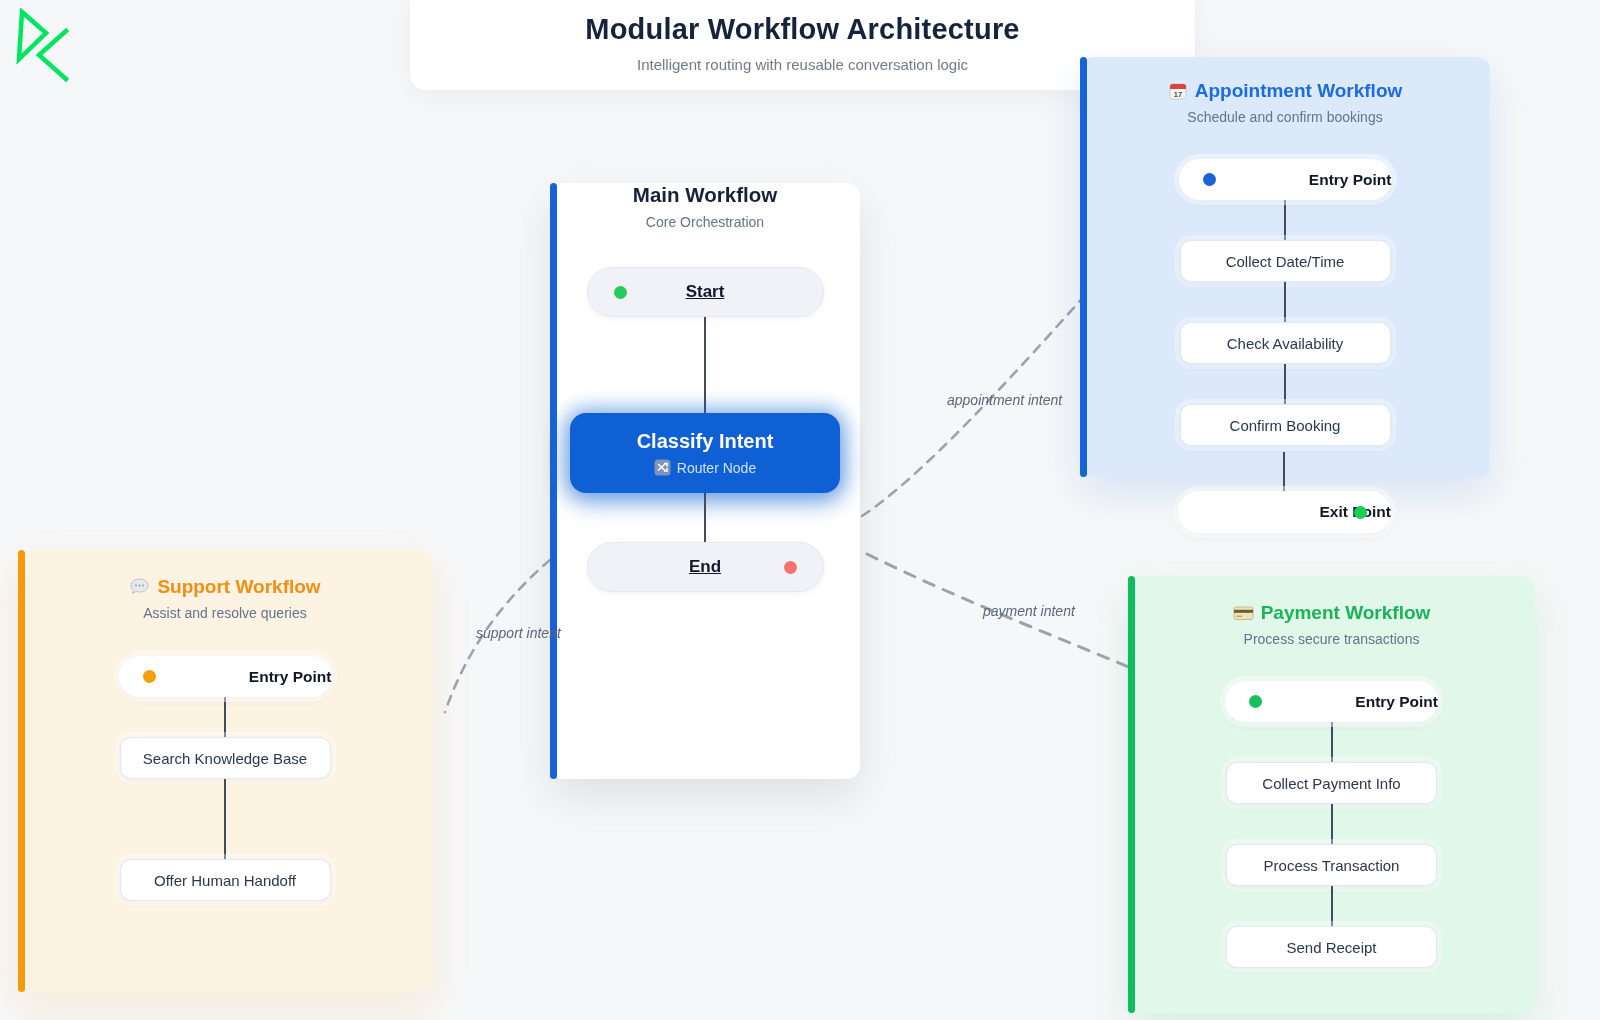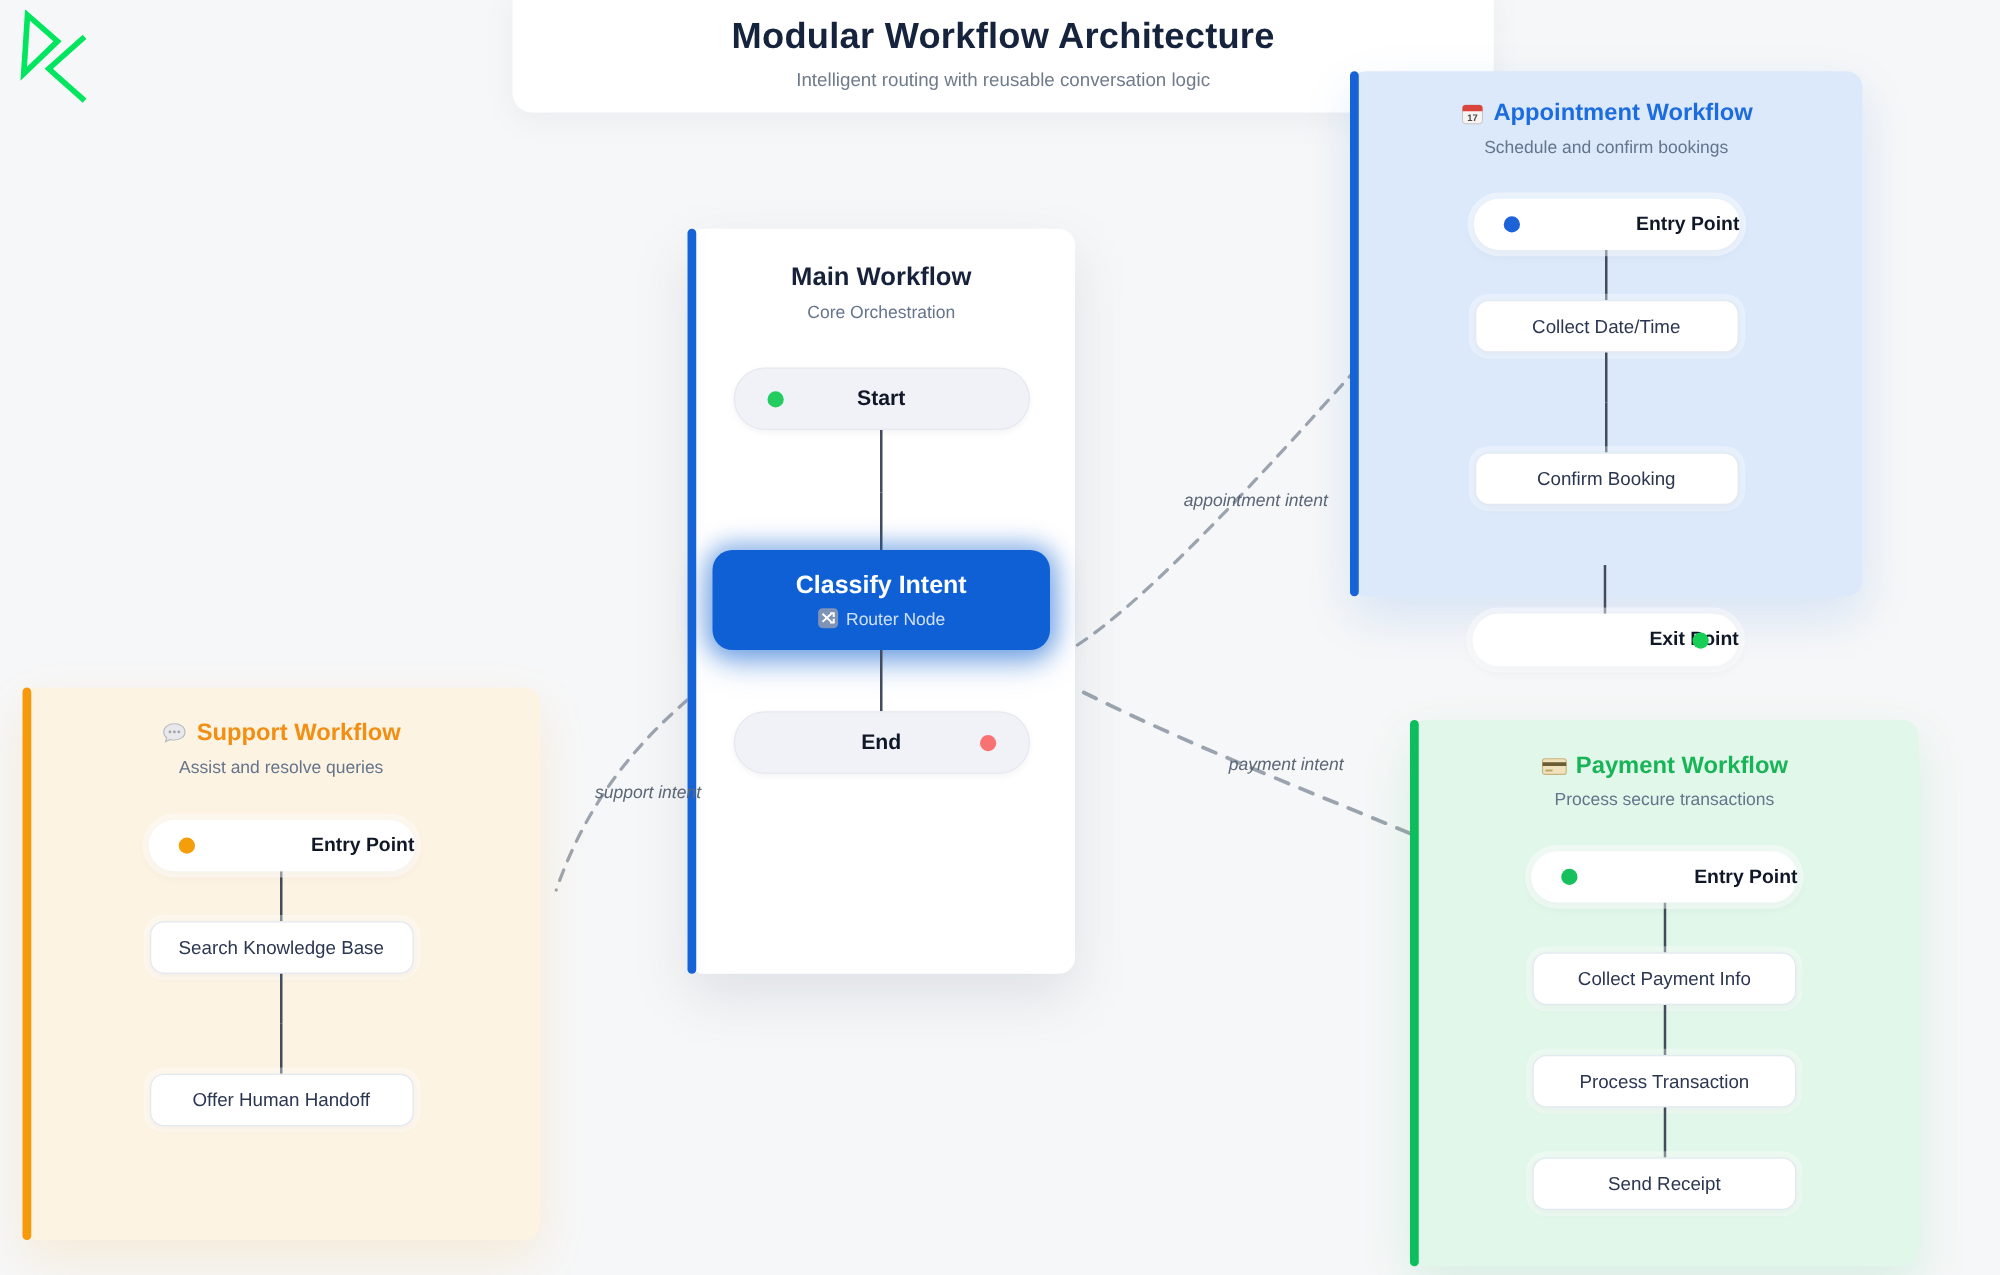--- a/index.html
+++ b/index.html
@@ -60,23 +60,23 @@
     font-size:15px; font-weight:500; color:#2b3650;
   }
 
   
   .main-panel {
     left:550px; top:183px; width:310px; height:596px;
     background:#ffffff;
     box-shadow:0 18px 44px rgba(100,116,139,.16);
   }
   .main-panel .accent-bar { background:#1563d6; }
-  .main-panel .panel-title { color:#17223a; font-size:20.5px; margin-top:27px; }
+  .main-panel .panel-title { color:#17223a; font-size:20.5px; }
   .mw-pill  { width:237px; height:50px; background:#f1f2f7; border:1px solid #e6e8f0;
-              box-shadow:0 2px 6px rgba(15,23,42,.05); font-size:17px; }
+              box-shadow:0 2px 6px rgba(15,23,42,.05); font-size:17px;text-decoration:underline; }
   .mw-node  { width:230px; height:49px; font-size:16px; font-weight:700; color:#1c2742; }
   .classify {
     width:270px; height:80px; background:#0f60d4; border-radius:16px;
     display:flex; flex-direction:column; align-items:center; justify-content:center;
     box-shadow:0 0 18px 6px rgba(18,100,210,.42), 0 10px 26px rgba(18,100,210,.35);
   }
   .classify .c-title { color:#ffffff; font-size:20px; font-weight:800; }
   .classify .c-sub   { color:#cfe0f8; font-size:14px; margin-top:6px;
                        display:flex; align-items:center; gap:6px; }
 
@@ -181,20 +181,23 @@
 
   <div class="pill sub-pill" style="margin-top:34px;">
     <span class="dot left" style="background:#1d63d8; left:24px;"></span>
     <span>Entry Point</span>
   </div>
   <div class="vline"></div>
   <div class="step sub-step">
     <span>Collect Date/Time</span>
   </div>
   <div class="vline"></div>
+  <div class="step sub-step">
+    <span>Check Availability</span>
+  </div>
   <div class="vline"></div>
   <div class="step sub-step">
     <span>Confirm Booking</span>
   </div>
 </div>
 
 <div class="vline exit-line"></div>
 <div class="pill sub-pill exit-pill">
   <span>Exit Point</span>
   <span class="dot right" style="background:#17cf57; right:24px;"></span>

